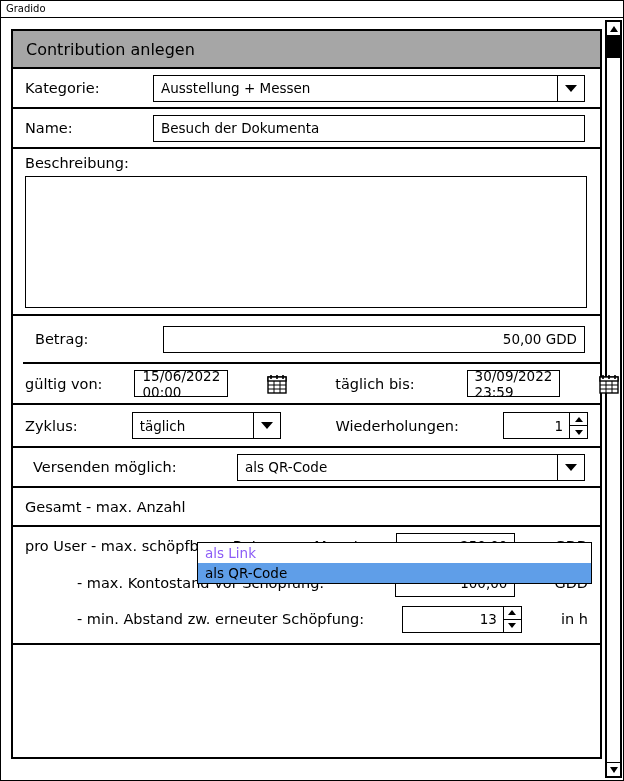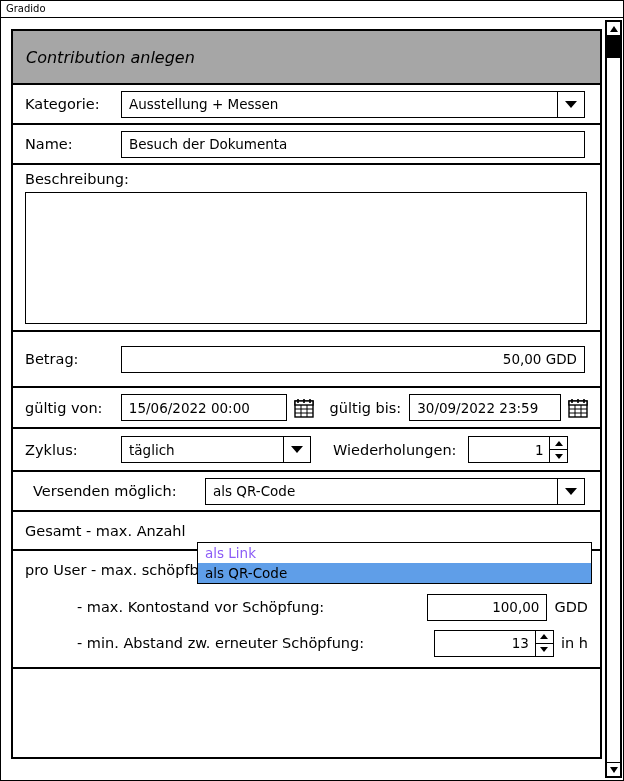--- a/index.html
+++ b/index.html
@@ -104,41 +104,41 @@
     position: absolute;
     left: 10px;
     top: 11px;
     width: 591px;
     height: 730px;
     border: 2px solid #000000;
     box-sizing: border-box;
     background: #ffffff;
   }
   .dialog-header {
-    height: 54px;
+    height: 38px;
     background: #a6a6a6;
     border-bottom: 2px solid #000000;
     box-sizing: border-box;
     display: flex;
     align-items: center;
     padding-left: 13px;
     font-size: 16px;
     color: #000000;
-    font-style: italic;
   }
   .section {
     border-bottom: 2px solid #000000;
     box-sizing: border-box;
     position: relative;
   }
   .row {
     display: flex;
     align-items: center;
     padding: 0 12px;
     box-sizing: border-box;
+    gap: 32px;
   }
   .label {
     font-size: 14.5px;
     color: #000000;
     white-space: nowrap;
   }
   .field {
     border: 1px solid #000000;
     background: #ffffff;
     box-sizing: border-box;
@@ -296,21 +296,21 @@
 
       <div class="section" style="height:167px;">
         <div style="padding:6px 12px 0 12px;">
           <div class="label">Beschreibung:</div>
           <div class="textarea" style="margin-top:5px; margin-right:1px;">
             <span style="display:block;padding:4px 6px;font-size:13.5px;"></span>
           </div>
         </div>
       </div>
 
-      <div class="section" style="height:56px;">
+      <div class="section" style="height:48px;margin-left:10px;">
         <div class="row" style="height:100%;">
           <span class="label" style="width:96px;">Betrag:</span>
           <div class="field right" style="flex:1; margin-right:3px;">
             <span>50,00 GDD</span>
           </div>
         </div>
       </div>
 
       <div class="section" style="height:41px;">
         <div class="row" style="height:100%;">
@@ -324,22 +324,22 @@
               <rect x="1" y="3" width="18" height="4" fill="#ffffff" stroke="#000000" stroke-width="1.4"></rect>
               <line x1="4" y1="1" x2="4" y2="5" stroke="#000000" stroke-width="1.6"></line>
               <line x1="10" y1="1" x2="10" y2="5" stroke="#000000" stroke-width="1.6"></line>
               <line x1="16" y1="1" x2="16" y2="5" stroke="#000000" stroke-width="1.6"></line>
               <line x1="1" y1="11" x2="19" y2="11" stroke="#000000" stroke-width="1"></line>
               <line x1="1" y1="15" x2="19" y2="15" stroke="#000000" stroke-width="1"></line>
               <line x1="7" y1="7" x2="7" y2="19" stroke="#000000" stroke-width="1"></line>
               <line x1="13" y1="7" x2="13" y2="19" stroke="#000000" stroke-width="1"></line>
             </svg>
           </div>
-          <span class="label" style="margin-left:16px;">gültig bis:</span>
-          <div class="field" style="width:152px; margin-left:8px;">
+          <span class="label" style="margin-left:16px;">täglich bis:</span>
+          <div class="field" style="width:152px; margin-left:20px;">
             <span>30/09/2022 23:59</span>
           </div>
           <div class="cal-icon" style="margin-left:7px;">
             <svg width="20" height="20" viewBox="0 0 20 20">
               <rect x="1" y="3" width="18" height="16" fill="#ffffff" stroke="#000000" stroke-width="1.4"></rect>
               <rect x="1" y="3" width="18" height="4" fill="#ffffff" stroke="#000000" stroke-width="1.4"></rect>
               <line x1="4" y1="1" x2="4" y2="5" stroke="#000000" stroke-width="1.6"></line>
               <line x1="10" y1="1" x2="10" y2="5" stroke="#000000" stroke-width="1.6"></line>
               <line x1="16" y1="1" x2="16" y2="5" stroke="#000000" stroke-width="1.6"></line>
               <line x1="1" y1="11" x2="19" y2="11" stroke="#000000" stroke-width="1"></line>

